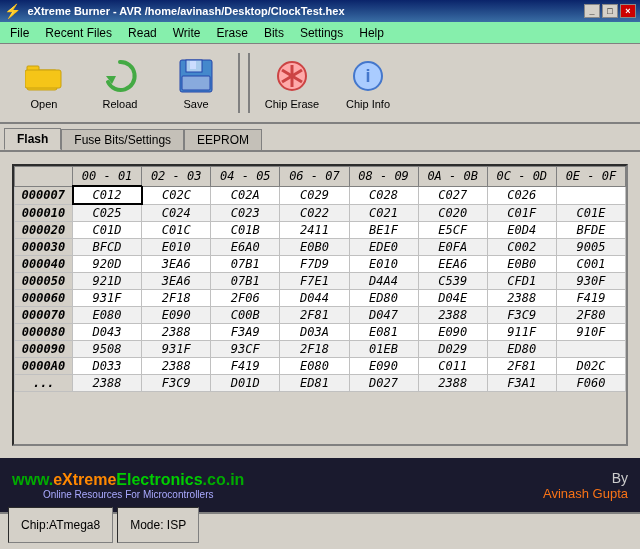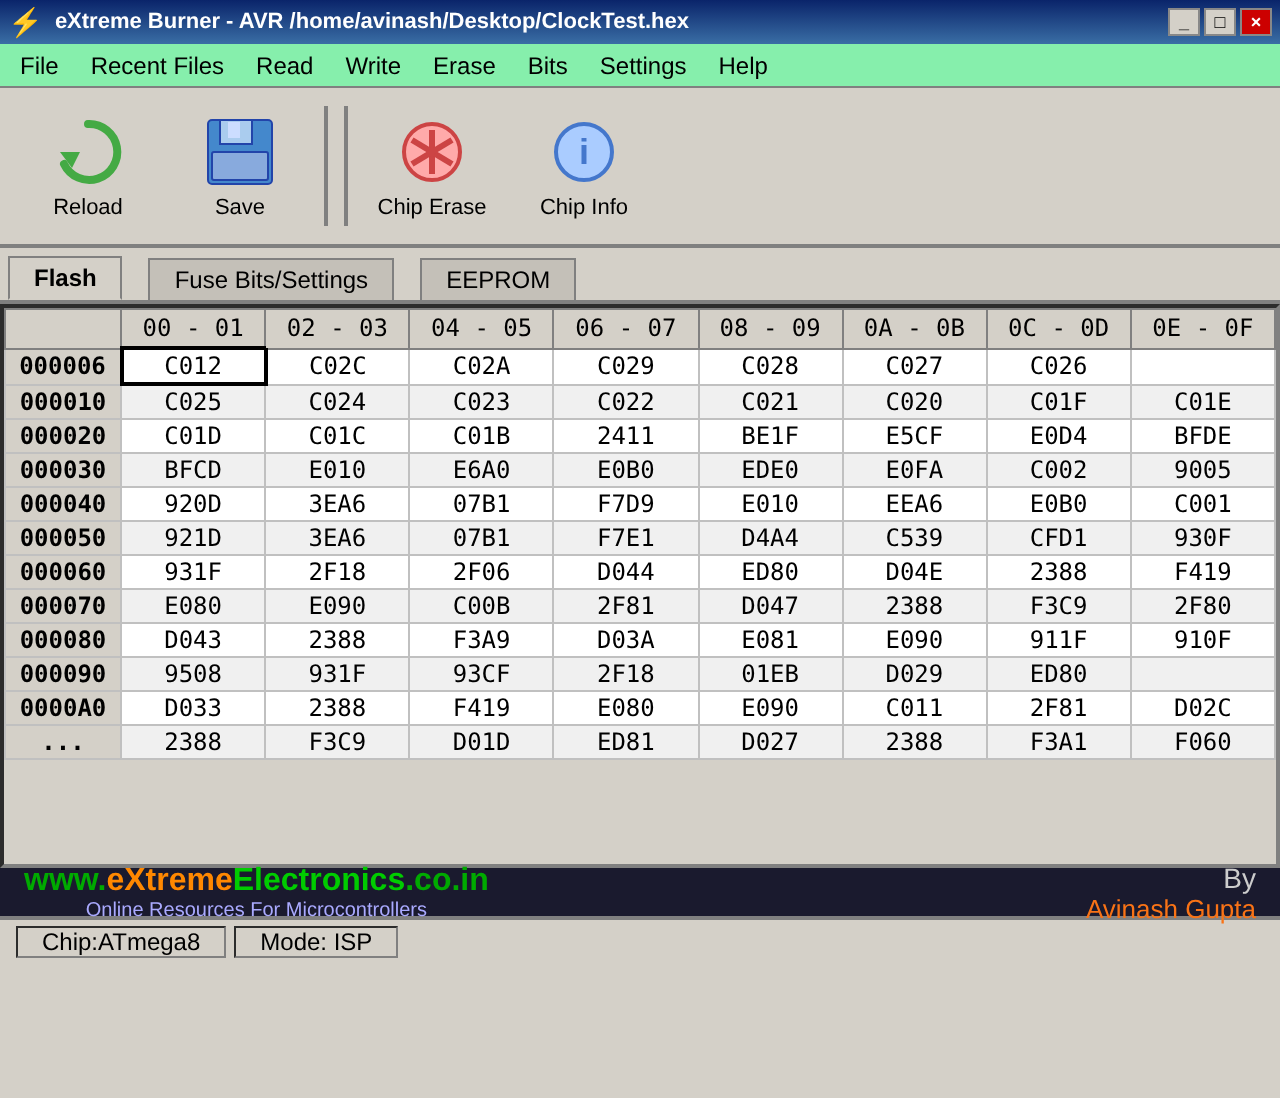--- a/index.html
+++ b/index.html
@@ -99,21 +99,21 @@
       align-items: flex-end;
       padding: 4px 4px 0 4px;
       border-bottom: 2px solid #808080;
     }
     .tab {
       padding: 3px 12px;
       border: 1px solid #808080;
       border-bottom: none;
       cursor: pointer;
       background: #c4c0b8;
-      margin-right: 13px;
+      margin-right: 0;
       font-size: 12px;
     }
     .tab.active {
       background: #d4d0c8;
       font-weight: bold;
       border-bottom: 1px solid #d4d0c8;
     }
     #data-table {
       width: 100%;
       border-collapse: collapse;
@@ -144,27 +144,28 @@
     .highlight-cell {
       border: 2px solid black !important;
     }
     #table-container {
       flex: 1;
       overflow: hidden;
       display: flex;
       flex-direction: column;
       height: 280px;
       border: 2px inset #808080;
-      margin: 0;
+      margin: 12px;
       overflow-y: auto;
+      font-style: italic;
     }
     
     #footer-brand {
       background: #1a1a2e;
-      height: 24px;
+      height: 54px;
       display: flex;
       align-items: center;
       justify-content: space-between;
       padding: 0 12px;
     }
     .brand-left {
       display: flex;
       flex-direction: column;
       align-items: center;
     }
@@ -193,21 +194,21 @@
       align-items: center;
       border-top: 2px solid #808080;
       padding: 0 8px;
       gap: 0;
     }
     .status-item {
       border: 1px inset #808080;
       padding: 2px 12px;
       font-size: 12px;
       background: #d4d0c8;
-      height: 16px;
+      height: 36px;
       display: flex;
       align-items: center;
     }
   </style>
 </head>
 <body>
 
 <div id="titlebar">
   <div style="display:flex;align-items:center;gap:6px;">
     <span style="font-size:14px;">⚡</span>
@@ -226,20 +227,30 @@
   <span class="menu-item">Read</span>
   <span class="menu-item">Write</span>
   <span class="menu-item">Erase</span>
   <span class="menu-item">Bits</span>
   <span class="menu-item">Settings</span>
   <span class="menu-item">Help</span>
 </div>
 
 <div id="toolbar">
 
+  <div class="tool-btn">
+    <div class="tool-icon">
+      <svg width="38" height="32" viewBox="0 0 38 32">
+        <rect x="2" y="10" width="30" height="20" rx="2" fill="#f5c518" stroke="#c8a010" stroke-width="1"></rect>
+        <rect x="2" y="6" width="12" height="6" rx="1" fill="#f5c518" stroke="#c8a010" stroke-width="1"></rect>
+        <rect x="0" y="10" width="36" height="18" rx="2" fill="#f5c518" stroke="#c8a010" stroke-width="1"></rect>
+      </svg>
+    </div>
+    <span class="tool-label">Open</span>
+  </div>
 
   <div class="tool-btn">
     <div class="tool-icon">
       <svg width="36" height="36" viewBox="0 0 36 36">
         <path d="M18 4 A14 14 0 1 1 6 24" fill="none" stroke="#44aa44" stroke-width="4" stroke-linecap="round"></path>
         <polygon points="4,18 10,26 14,18" fill="#44aa44"></polygon>
       </svg>
     </div>
     <span class="tool-label">Reload</span>
   </div>
@@ -302,21 +313,21 @@
         <th>04 - 05</th>
         <th>06 - 07</th>
         <th>08 - 09</th>
         <th>0A - 0B</th>
         <th>0C - 0D</th>
         <th>0E - 0F</th>
       </tr>
     </thead>
     <tbody id="table-body">
     <tr>
-          <td class="addr-cell">000006</td>
+          <td class="addr-cell">000007</td>
           <td class="highlight-cell">C012</td>
           <td>C02C</td>
           <td>C02A</td>
           <td>C029</td>
           <td>C028</td>
           <td>C027</td>
           <td>C026</td>
           <td></td>
         </tr>
         <tr>

